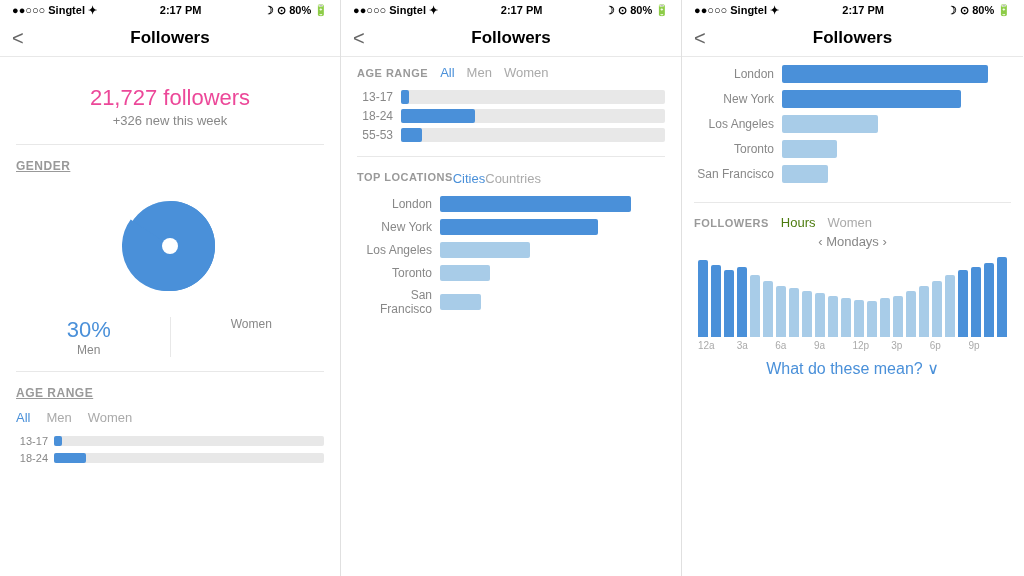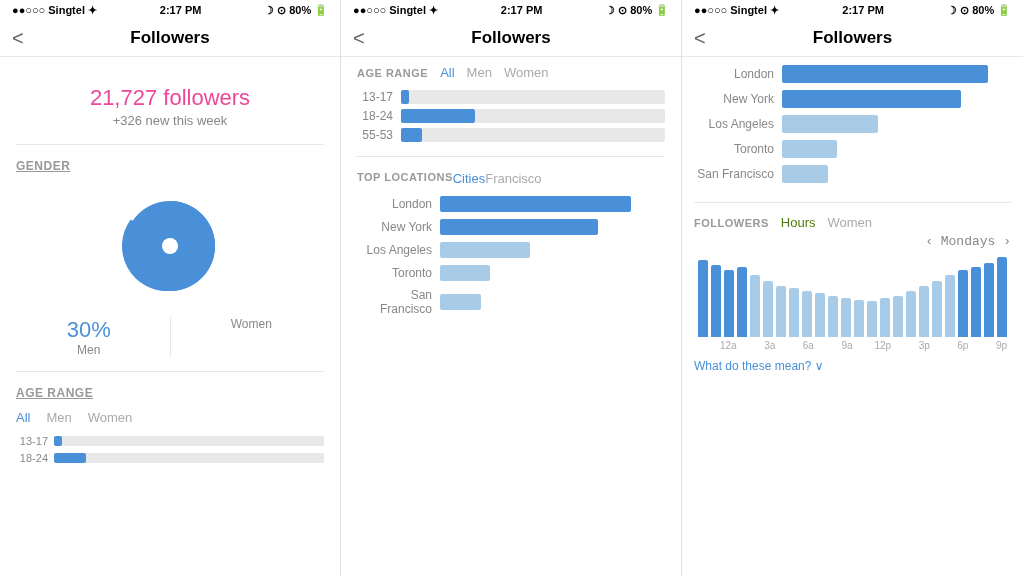--- a/index.html
+++ b/index.html
@@ -274,25 +274,24 @@
       margin-bottom: 4px;
     }
     .followers-header .fh { font-size: 11px; font-weight: 700; color: #999; letter-spacing: 0.5px; }
     .followers-header span {
       font-size: 13px;
       color: #aaa;
       cursor: pointer;
     }
     .followers-header span.active { color: #4d7c0f; }
     .day-nav {
-      text-align: right;
+      text-align: center;
       font-size: 13px;
       color: #888;
       margin-bottom: 8px;
-      font-family: Liberation Mono, monospace;
     }
     .hour-chart {
       display: flex;
       align-items: flex-end;
       gap: 3px;
       height: 80px;
       padding: 0 4px;
     }
     .hour-bar {
       flex: 1;
@@ -300,26 +299,26 @@
     }
     .hour-labels {
       display: flex;
       justify-content: space-between;
       padding: 3px 4px 0;
     }
     .hour-label {
       font-size: 10px;
       color: #aaa;
       flex: 1;
-      text-align: right;
+      text-align: left;
     }
     .what-link {
-      text-align: left;
+      text-align: center;
       margin-top: 8px;
-      font-size: 12px;
+      font-size: 16px;
       color: #4a90d9;
       cursor: pointer;
     }
   </style>
 </head>
 <body>
 
 <div class="phone-panel">
   <div class="status-bar">
     <span>●●○○○ Singtel ✦</span>
@@ -420,21 +419,21 @@
       <div class="bar-fill" style="width:8%"></div>
     </div>
           </div>
         </div>
     </div>
     <div class="section-divider"></div>
     <div>
       <div class="top-loc-header">
         <span class="tl">TOP LOCATIONS</span>
         <span class="active">Cities</span>
-        <span>Francisco</span>
+        <span>Countries</span>
       </div>
       <div id="city-bars-2">
           <div class="city-bar-row">
     <span class="city-label">London</span>
     <div class="city-bar-track" style="height:16px;border-radius:2px;">
       <div class="city-bar-fill dark" style="width:85%;height:100%;border-radius:2px;"></div>
     </div>
           </div>
           <div class="city-bar-row">
     <span class="city-label">New York</span>

